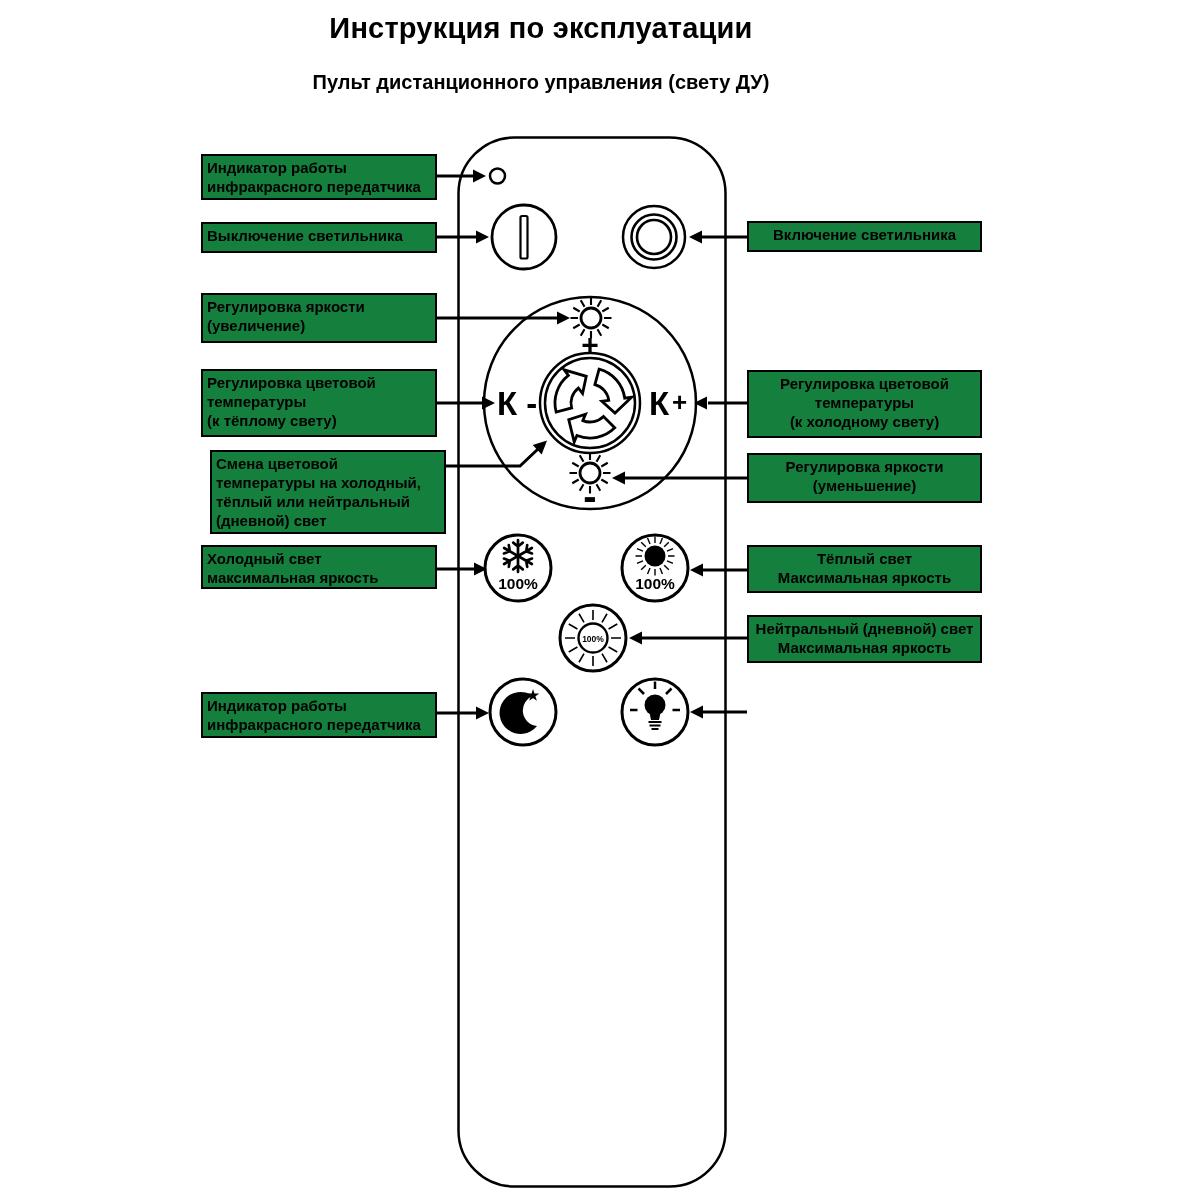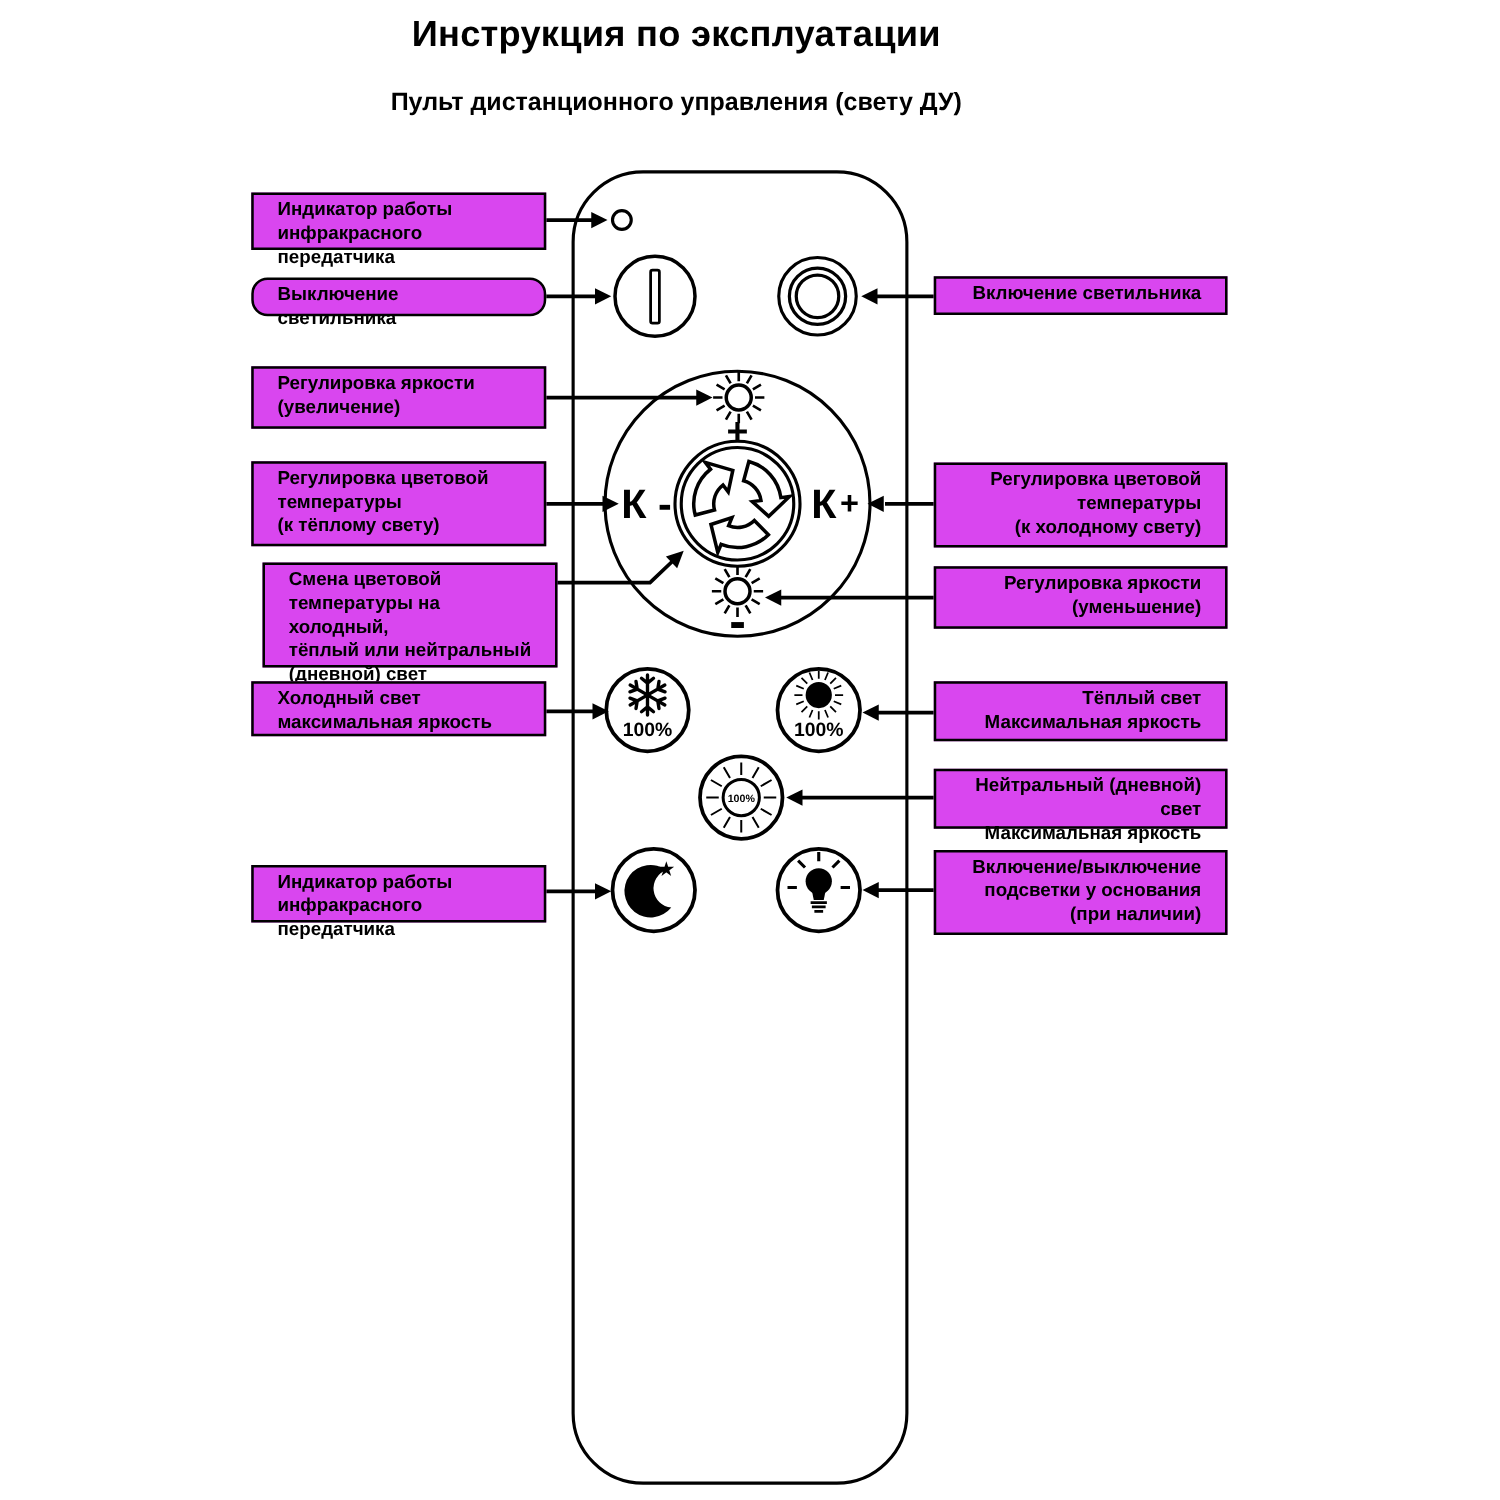--- a/index.html
+++ b/index.html
@@ -5,25 +5,25 @@
   html,body{margin:0;padding:0;background:#fff;}
   .page{
     position:relative;width:1200px;height:1200px;background:#fff;overflow:hidden;
     font-family:"Liberation Sans",sans-serif;color:#000;
   }
   .hdr{position:absolute;left:0;width:1082px;text-align:center;font-weight:bold;}
   .hdr.title{top:12px;font-size:29px;letter-spacing:.2px;text-align:center;}
   .hdr.subtitle{top:71px;font-size:20px;}
   .diagram-svg{position:absolute;left:0;top:0;}
   .lbox{
-    position:absolute;box-sizing:border-box;border:2.5px solid #000;background:#d946ef;
-    font-weight:bold;font-size:15px;line-height:19px;padding:2px 19px;
+    position:absolute;box-sizing:border-box;border:2.5px solid #000;background:#15803d;
+    font-weight:bold;font-size:15px;line-height:19px;padding:2px 4px;
     white-space:pre-line;
   }
-  .rcol{text-align:right;}
+  .rcol{text-align:center;}
   svg text{font-family:"Liberation Sans",sans-serif;font-weight:bold;fill:#000;}
 </style>
 </head>
 <body>
 
 <div class="page">
 
   <div class="hdr title">Инструкция по эксплуатации</div>
   <div class="hdr subtitle">Пульт дистанционного управления (свету ДУ)</div>
 
@@ -166,21 +166,21 @@
       </g>
       <g>
         <line x1="747" y1="712" x2="702" y2="712"></line>
           <polygon points="690,712 703,705.5 703,718.5" stroke="none"></polygon>
       </g>
     </g>
   </svg>
 
   <div class="lbox" style="left:201px;top:154px;width:236px;height:46px;">Индикатор работы
 инфракрасного передатчика</div>
-  <div class="lbox" style="left:201px;top:222px;width:236px;height:31px;border-radius:13px;">Выключение светильника</div>
+  <div class="lbox" style="left:201px;top:222px;width:236px;height:31px;">Выключение светильника</div>
   <div class="lbox" style="left:201px;top:293px;width:236px;height:50px;">Регулировка яркости
 (увеличение)</div>
   <div class="lbox" style="left:201px;top:369px;width:236px;height:68px;">Регулировка цветовой
 температуры
 (к тёплому свету)</div>
   <div class="lbox" style="left:210px;top:450px;width:236px;height:84px;">Смена цветовой
 температуры на холодный,
 тёплый или нейтральный
 (дневной) свет</div>
   <div class="lbox" style="left:201px;top:545px;width:236px;height:44px;">Холодный свет
@@ -191,17 +191,14 @@
   <div class="lbox rcol" style="left:747px;top:221px;width:235px;height:31px;">Включение светильника</div>
   <div class="lbox rcol" style="left:747px;top:370px;width:235px;height:68px;">Регулировка цветовой
 температуры
 (к холодному свету)</div>
   <div class="lbox rcol" style="left:747px;top:453px;width:235px;height:50px;">Регулировка яркости
 (уменьшение)</div>
   <div class="lbox rcol" style="left:747px;top:545px;width:235px;height:48px;">Тёплый свет
 Максимальная яркость</div>
   <div class="lbox rcol" style="left:747px;top:615px;width:235px;height:48px;">Нейтральный (дневной) свет
 Максимальная яркость</div>
-  <div class="lbox rcol" style="left:747px;top:680px;width:235px;height:68px;">Включение/выключение
-подсветки у основания
-(при наличии)</div>
 
 </div>
 
 </body></html>

